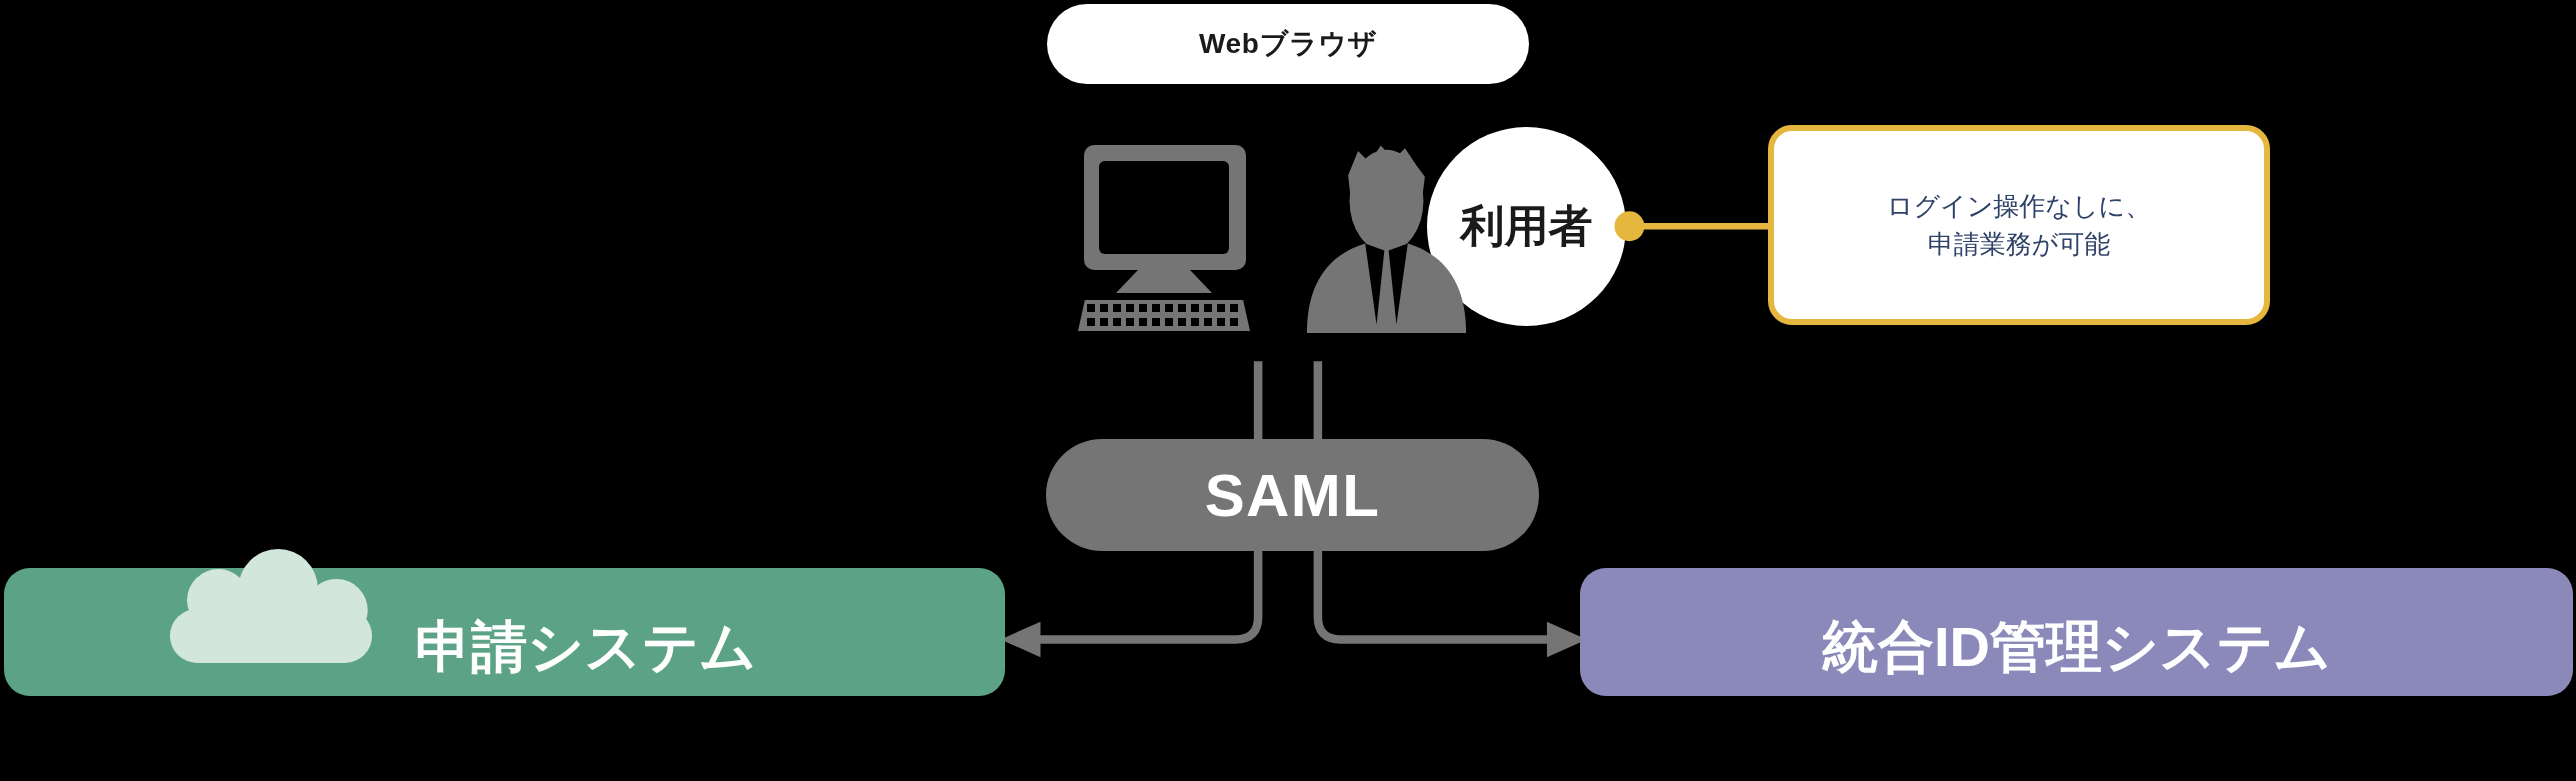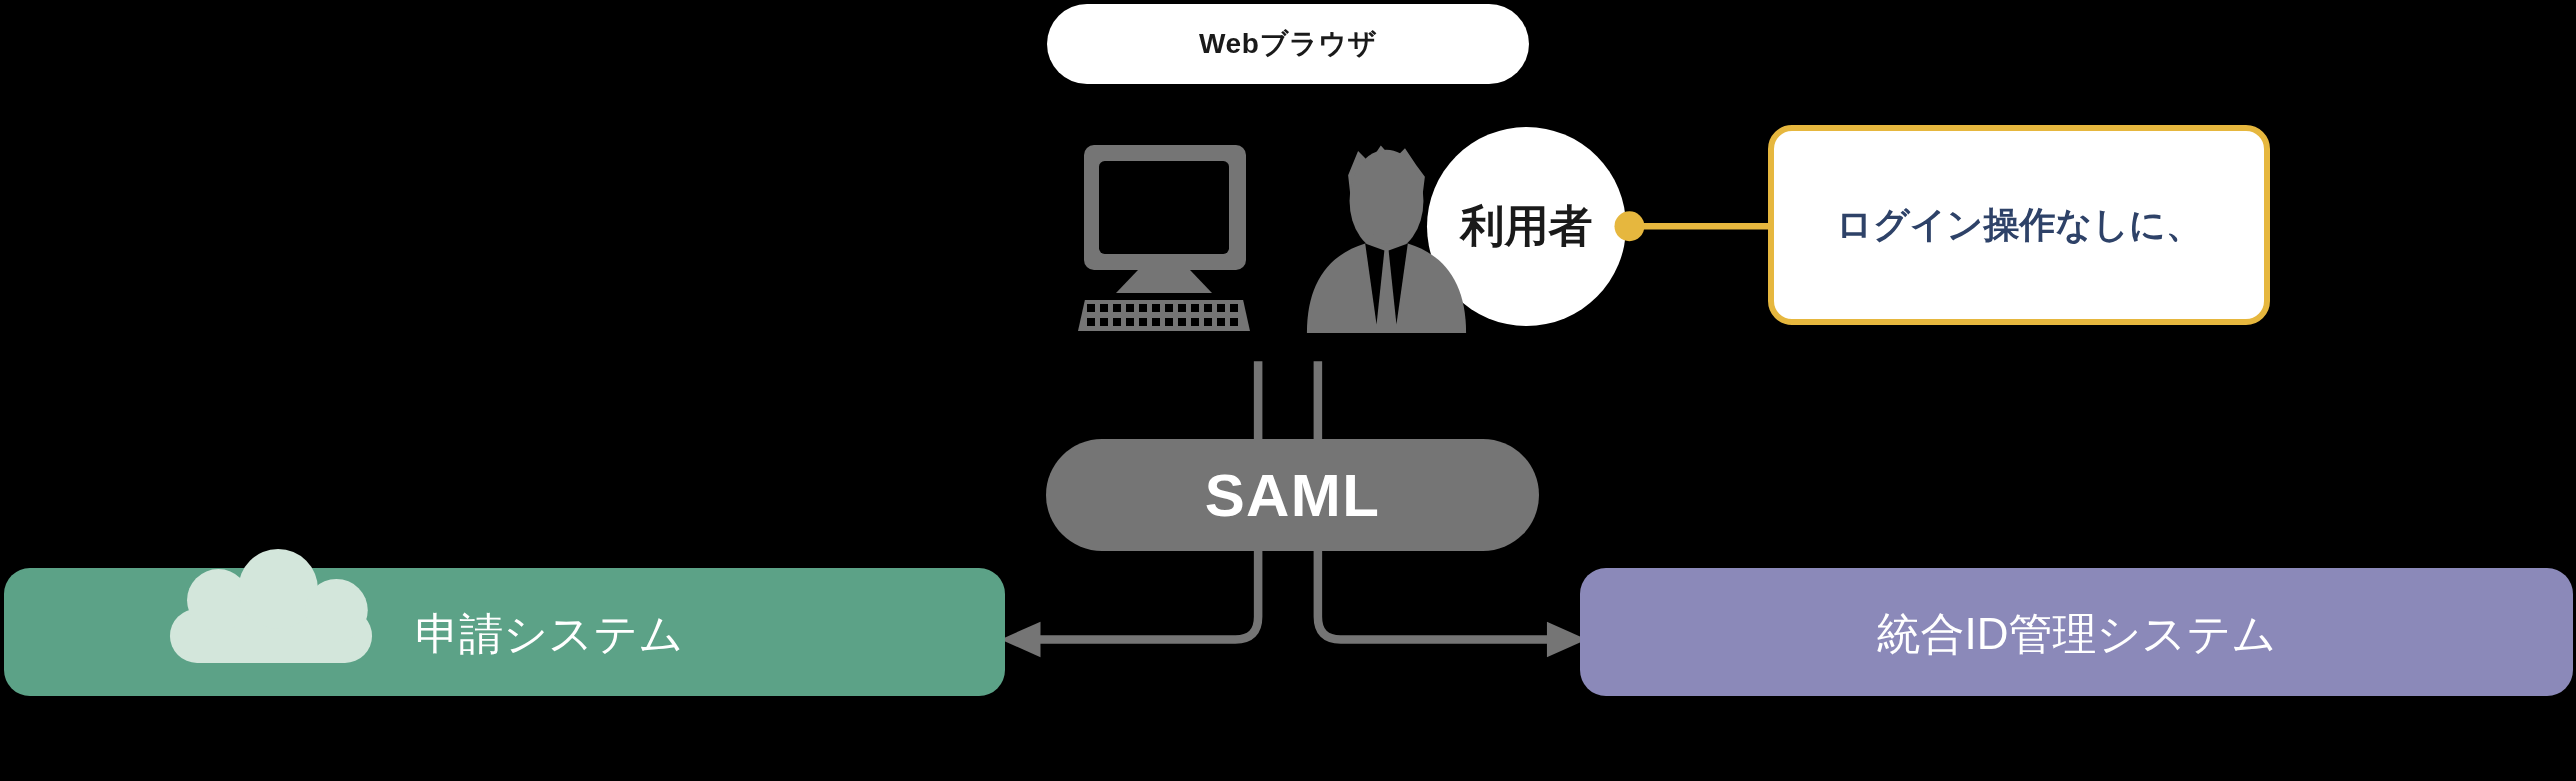--- a/index.html
+++ b/index.html
@@ -47,34 +47,34 @@
   
   .connector-svg{left:0; top:0; z-index:5;}
 
   
   .callout{
     left:1768px; top:125px; width:502px; height:200px; box-sizing:border-box;
     background:var(--white); border:6.4px solid var(--yellow); border-radius:24px;
     display:flex; flex-direction:column; align-items:center; justify-content:center;
     z-index:6;
   }
-  .callout div{font-size:36px; font-weight:bold; color:var(--navy); line-height:1.47; white-space:nowrap;}
+  .callout div{font-size:26px; font-weight:normal; color:var(--navy); line-height:1.47; white-space:nowrap;}
 
   
   .saml-pill{left:1046px; top:427px; width:493px; height:112px; border-radius:56px;
              background:var(--gray); display:flex; align-items:center; justify-content:center; z-index:2;margin-top:12px;}
   .saml-pill span{font-size:60px; font-weight:600; color:var(--white); letter-spacing:1.4px;}
 
   
   .flow-svg{left:0; top:0; z-index:1;}
 
   
   .sysbox{top:568px; height:128px; border-radius:26px; z-index:2;}
-  .sysbox .label{position:absolute; top:2px; height:100%; display:flex; align-items:center;
-                 font-size:44px; font-weight:normal; color:var(--white); white-space:nowrap;}
+  .sysbox .label{position:absolute; top:16px; height:100%; display:flex; align-items:center;
+                 font-size:56px; font-weight:bold; color:var(--white); white-space:nowrap;}
   .app-box{left:4.3px; width:1001px; background:var(--green);}
   .app-box .label{left:411px;}
   .id-box{left:1580px; width:993px; background:var(--purple);}
   .id-box .label{left:0; width:100%; justify-content:center;border-radius:6px;}
 
   .cloud-svg{left:160px; top:549px; z-index:3;}
 </style>
 </head>
 <body>
 
@@ -123,20 +123,21 @@
     <span>利用者</span>
   </div>
 
   <svg class="abs connector-svg" width="2576" height="781" viewBox="0 0 3620 1098">
     <line x1="2290" y1="318" x2="2486" y2="318" stroke="#e6b73e" stroke-width="9"></line>
     <circle cx="2290" cy="318" r="21" fill="#e6b73e"></circle>
   </svg>
 
   <div class="abs callout">
     <div>ログイン操作なしに、</div>
+    <div>申請業務が可能</div>
   </div>
 
   <div class="abs saml-pill">
     <span>SAML</span>
   </div>
 
   <div class="abs sysbox app-box">
     <div class="label">申請システム</div>
   </div>
 

